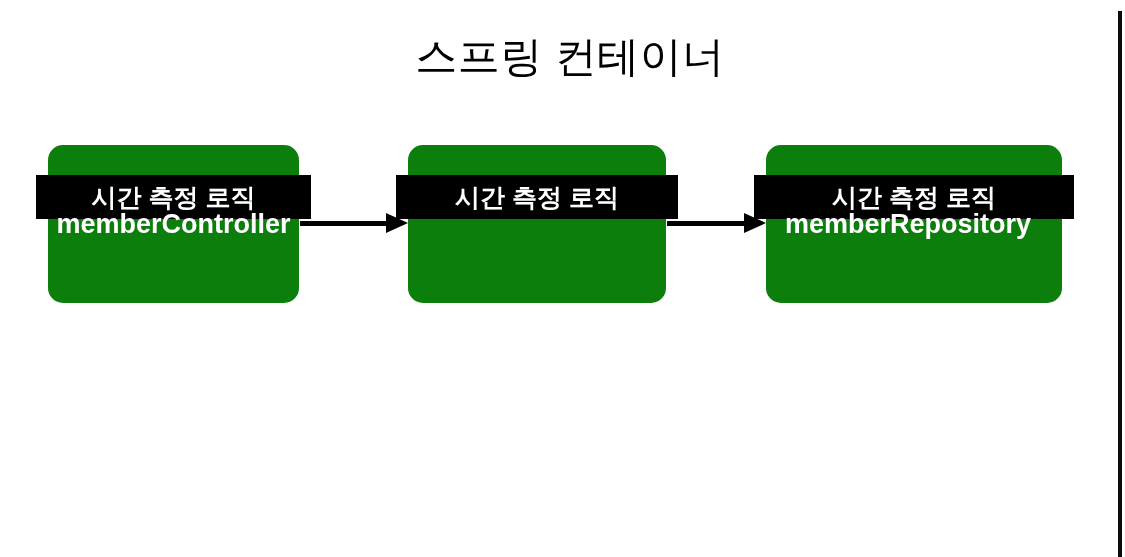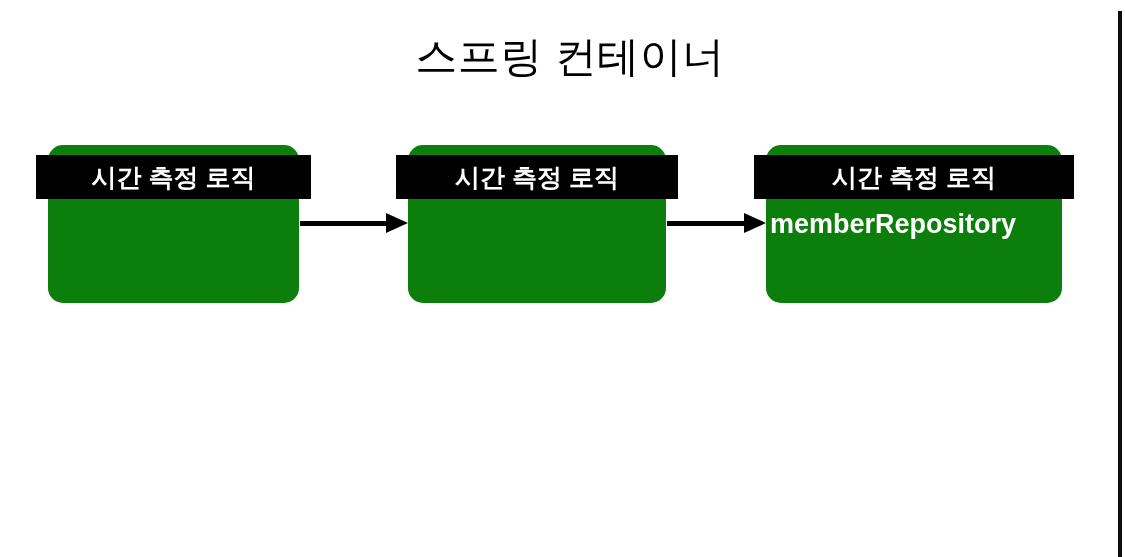--- a/index.html
+++ b/index.html
@@ -30,21 +30,21 @@
   }
   .green-box {
     position: absolute;
     top: 134px;
     height: 158px;
     background: #0c7e0c;
     border-radius: 15px;
   }
   .ribbon {
     position: absolute;
-    top: 144px;
+    top: 164px;
     height: 44px;
     background: #000000;
     color: #ffffff;
     font-size: 25px;
     font-weight: 700;
     line-height: 44px;
     text-align: center;
     white-space: nowrap;
   }
   .node-label {
@@ -83,35 +83,36 @@
   }
   
   .box-1  { left: 48px;  width: 251px; }
   .rib-1  { left: 36px;  width: 275px; }
   .lab-1  { left: 48px;  width: 251px; }
   .box-2  { left: 408px; width: 258px; }
   .rib-2  { left: 396px; width: 282px; }
   .lab-2  { left: 408px; width: 258px; }
   .box-3  { left: 766px; width: 296px; }
   .rib-3  { left: 754px; width: 320px; }
-  .lab-3  { left: 727px; width: 332px; }
+  .lab-3  { left: 742px; width: 332px; }
   .line-1 { left: 300px; width: 87px; }
   .head-1 { left: 386px; }
   .line-2 { left: 667px; width: 78px; }
   .head-2 { left: 744px; }
 </style>
 </head>
 <body>
 
 <div class="canvas">
 
   <div class="slide-title">스프링 컨테이너</div>
 
   <div class="green-box box-1"></div>
   <div class="ribbon rib-1">시간 측정 로직</div>
+  <div class="node-label lab-1">memberController</div>
 
   <div class="arrow-line line-1"></div>
   <div class="arrow-head head-1"></div>
 
   <div class="green-box box-2"></div>
   <div class="ribbon rib-2">시간 측정 로직</div>
 
   <div class="arrow-line line-2"></div>
   <div class="arrow-head head-2"></div>
 

